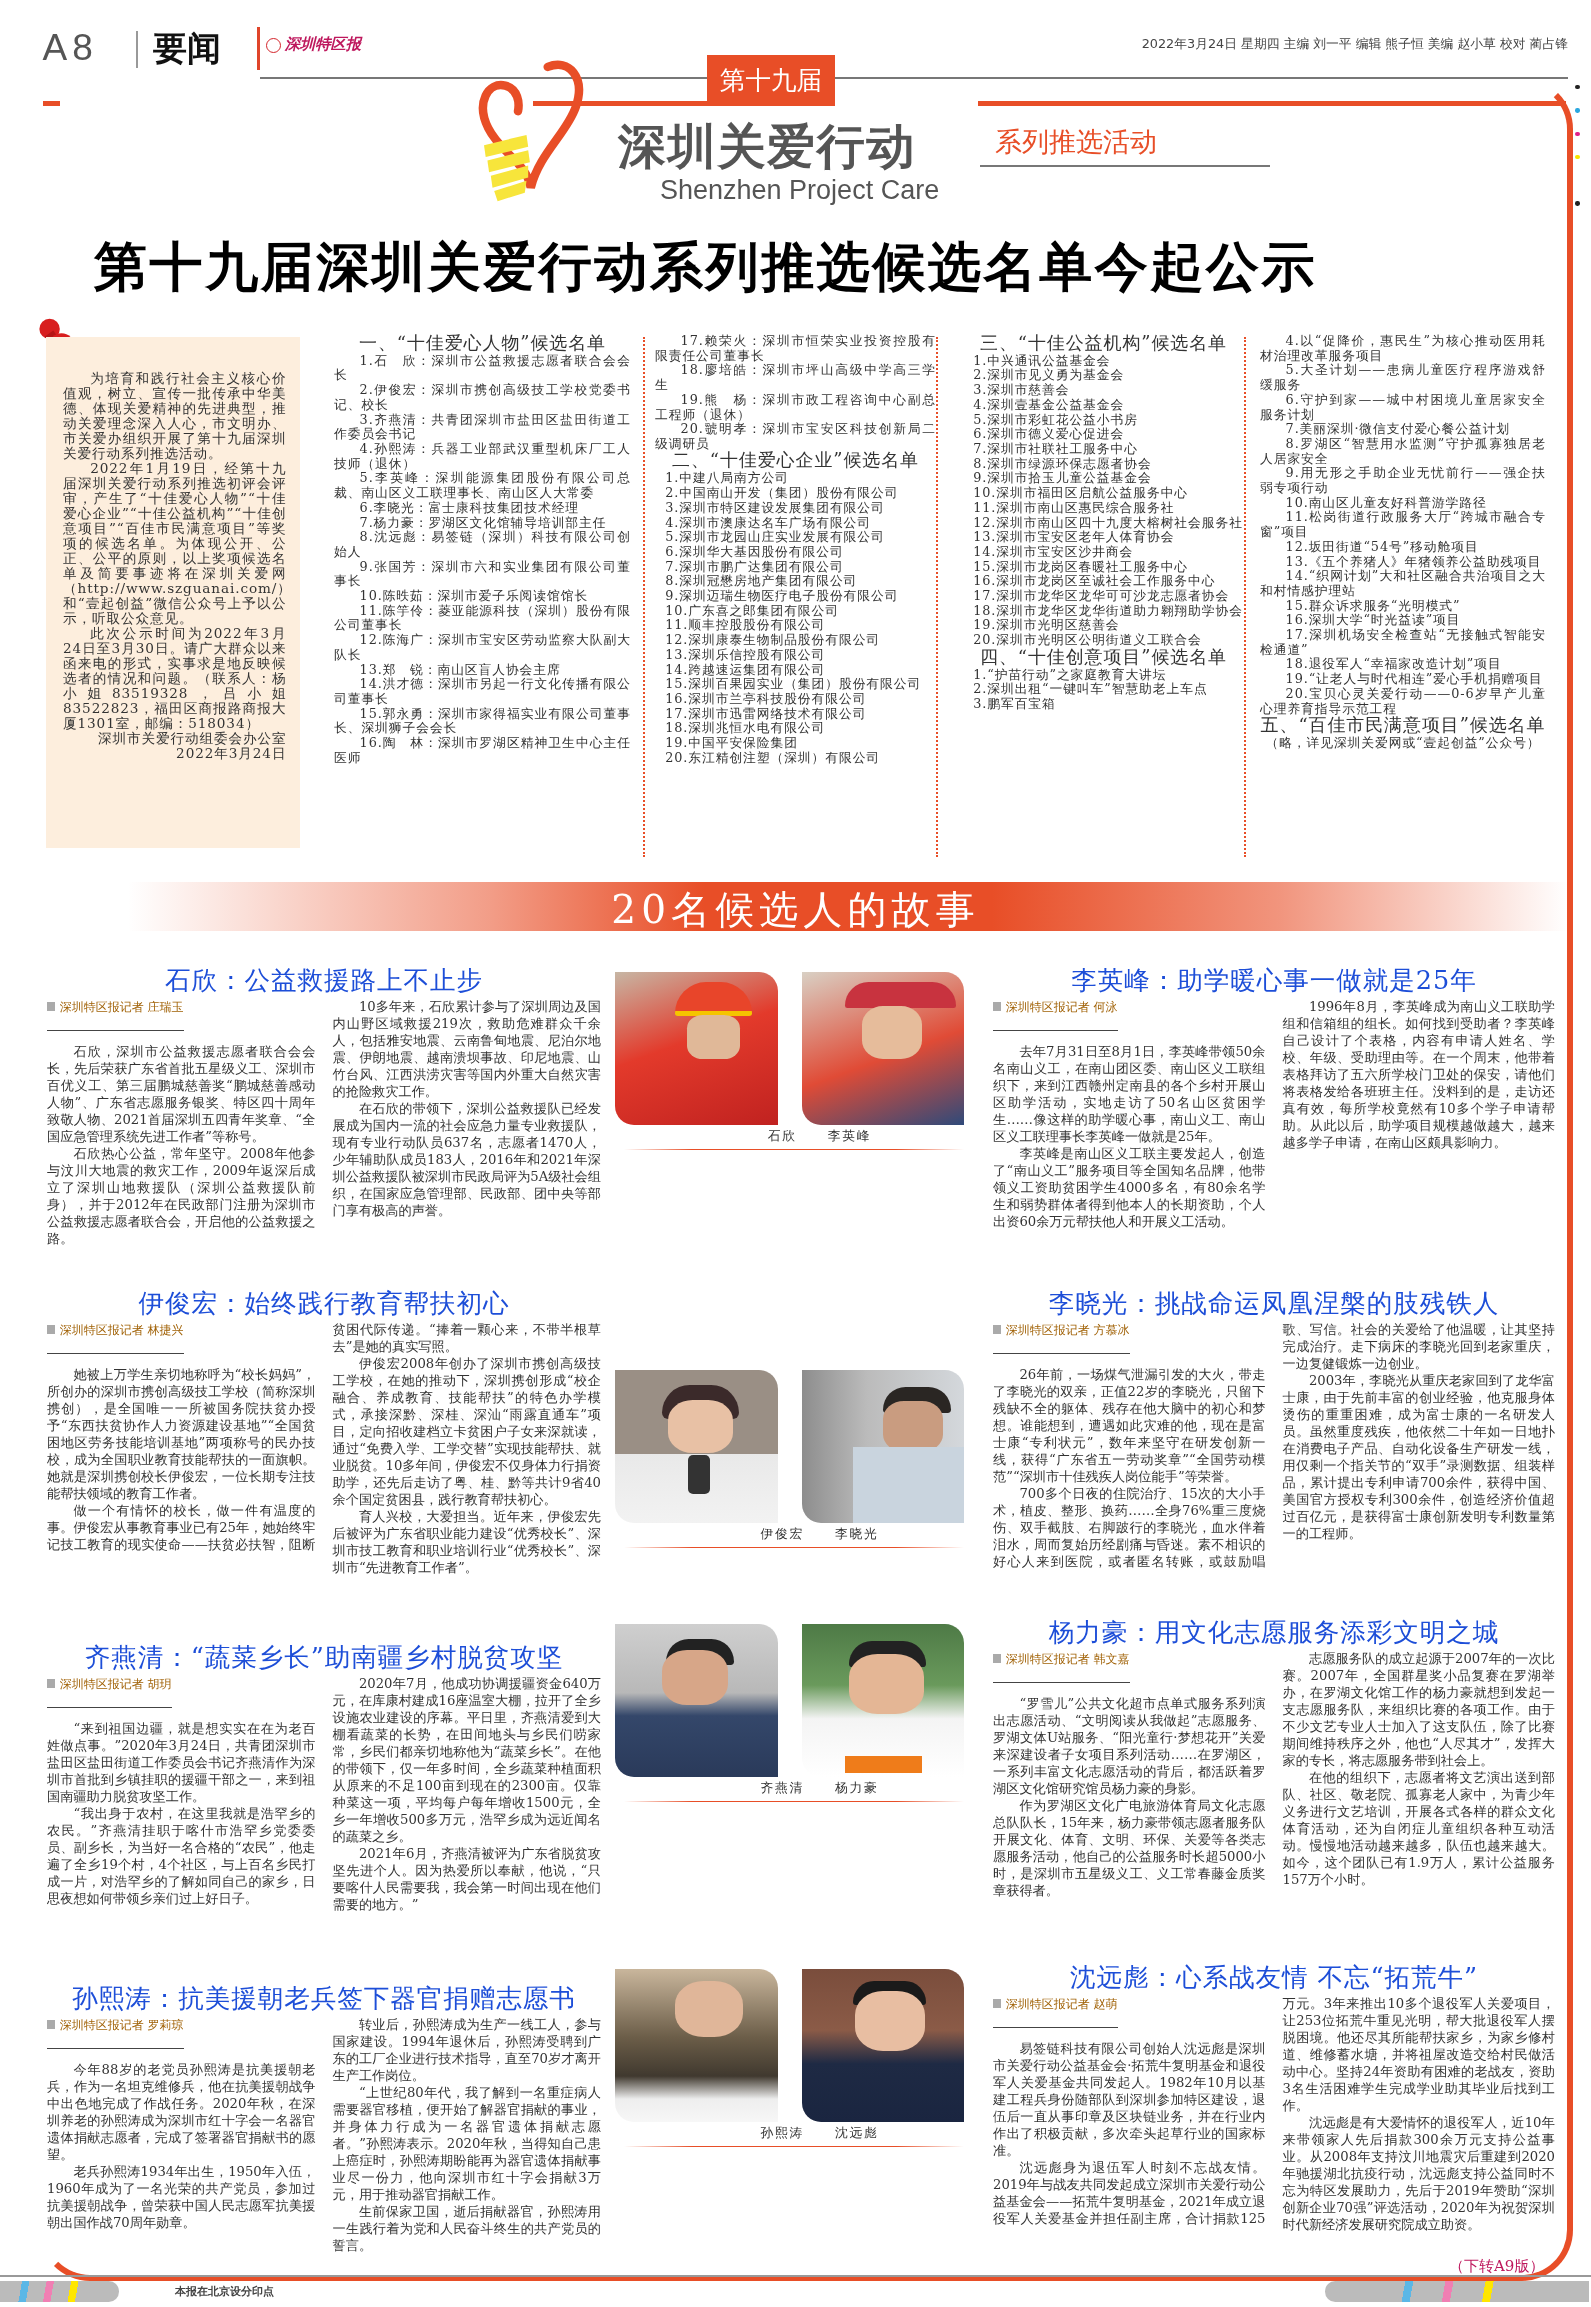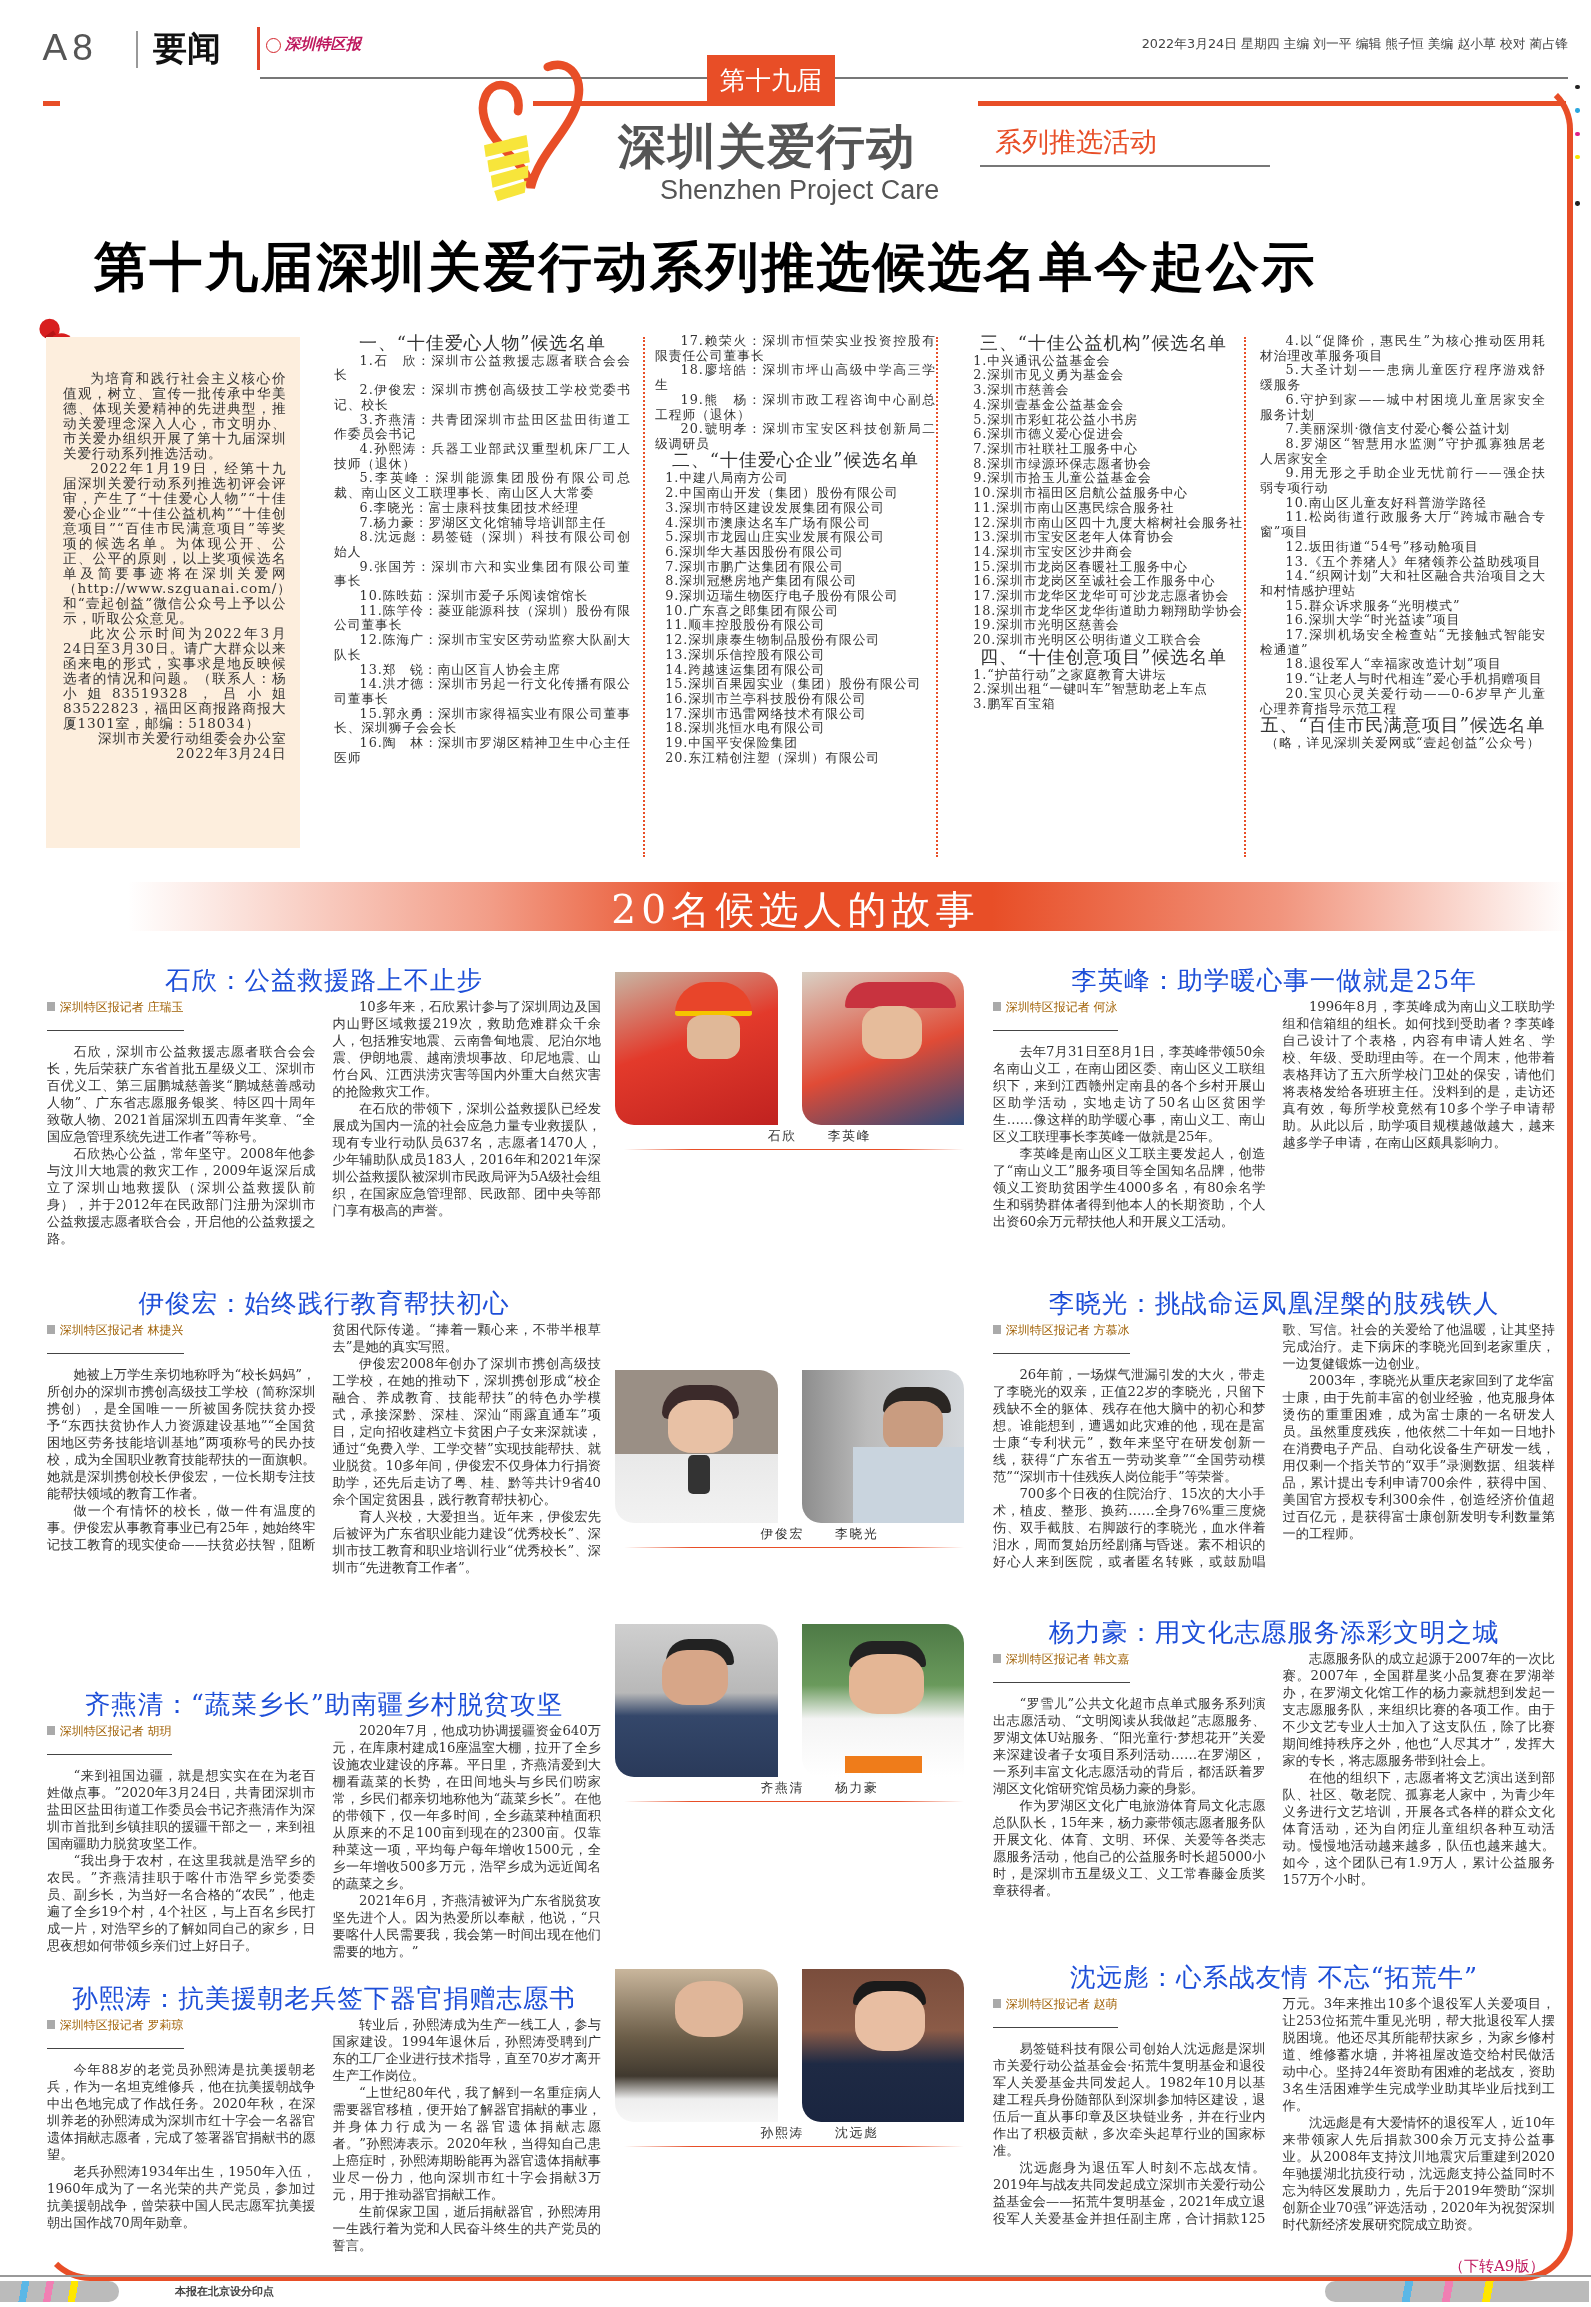--- a/index.html
+++ b/index.html
@@ -241,21 +241,21 @@
   <h2>伊俊宏：始终践行教育帮扶初心</h2>
   <div class="cols" style="height:256px;">
     <div class="byline"><span class="sq"></span><span>深圳特区报记者 林捷兴</span></div>
     <p>她被上万学生亲切地称呼为“校长妈妈”，所创办的深圳市携创高级技工学校（简称深圳携创），是全国唯一一所被国务院扶贫办授予“东西扶贫协作人力资源建设基地”“全国贫困地区劳务技能培训基地”两项称号的民办技校，成为全国职业教育技能帮扶的一面旗帜。她就是深圳携创校长伊俊宏，一位长期专注技能帮扶领域的教育工作者。</p>
     <p>做一个有情怀的校长，做一件有温度的事。伊俊宏从事教育事业已有25年，她始终牢记技工教育的现实使命——扶贫必扶智，阻断贫困代际传递。“捧着一颗心来，不带半根草去”是她的真实写照。</p>
     <p>伊俊宏2008年创办了深圳市携创高级技工学校，在她的推动下，深圳携创形成“校企融合、养成教育、技能帮扶”的特色办学模式，承接深黔、深桂、深汕“雨露直通车”项目，定向招收建档立卡贫困户子女来深就读，通过“免费入学、工学交替”实现技能帮扶、就业脱贫。10多年间，伊俊宏不仅身体力行捐资助学，还先后走访了粤、桂、黔等共计9省40余个国定贫困县，践行教育帮扶初心。</p>
     <p>育人兴校，大爱担当。近年来，伊俊宏先后被评为广东省职业能力建设“优秀校长”、深圳市技工教育和职业培训行业“优秀校长”、深圳市“先进教育工作者”。</p>
   </div>
 </div>
 
-<div class="story" style="left:47px; top:1649px; width:554px; height:290px;margin-top:47px;">
+<div class="story" style="left:47px; top:1649px; width:554px; height:290px;">
   <h2>齐燕清：“蔬菜乡长”助南疆乡村脱贫攻坚</h2>
   <div class="cols" style="height:247px;">
     <div class="byline"><span class="sq"></span><span>深圳特区报记者 胡玥</span></div>
     <p>“来到祖国边疆，就是想实实在在为老百姓做点事。”2020年3月24日，共青团深圳市盐田区盐田街道工作委员会书记齐燕清作为深圳市首批到乡镇挂职的援疆干部之一，来到祖国南疆助力脱贫攻坚工作。</p>
     <p>“我出身于农村，在这里我就是浩罕乡的农民。”齐燕清挂职于喀什市浩罕乡党委委员、副乡长，为当好一名合格的“农民”，他走遍了全乡19个村，4个社区，与上百名乡民打成一片，对浩罕乡的了解如同自己的家乡，日思夜想如何带领乡亲们过上好日子。</p>
     <p>2020年7月，他成功协调援疆资金640万元，在库康村建成16座温室大棚，拉开了全乡设施农业建设的序幕。平日里，齐燕清爱到大棚看蔬菜的长势，在田间地头与乡民们唠家常，乡民们都亲切地称他为“蔬菜乡长”。在他的带领下，仅一年多时间，全乡蔬菜种植面积从原来的不足100亩到现在的2300亩。仅靠种菜这一项，平均每户每年增收1500元，全乡一年增收500多万元，浩罕乡成为远近闻名的蔬菜之乡。</p>
     <p>2021年6月，齐燕清被评为广东省脱贫攻坚先进个人。因为热爱所以奉献，他说，“只要喀什人民需要我，我会第一时间出现在他们需要的地方。”</p>
   </div>
 </div>
 

